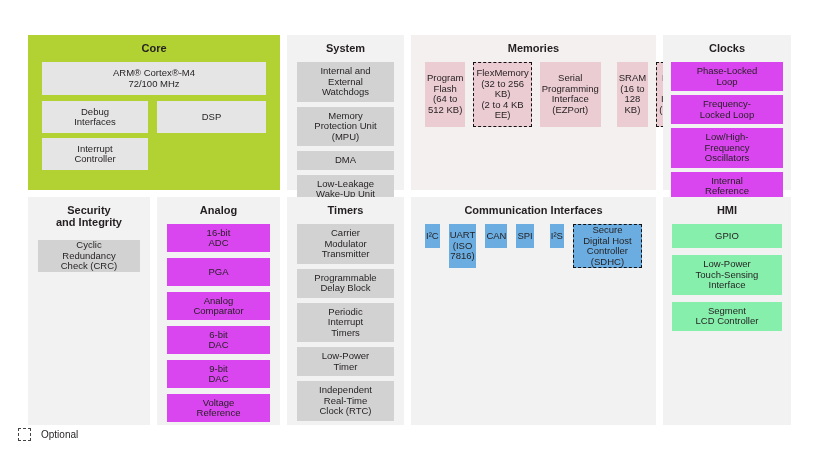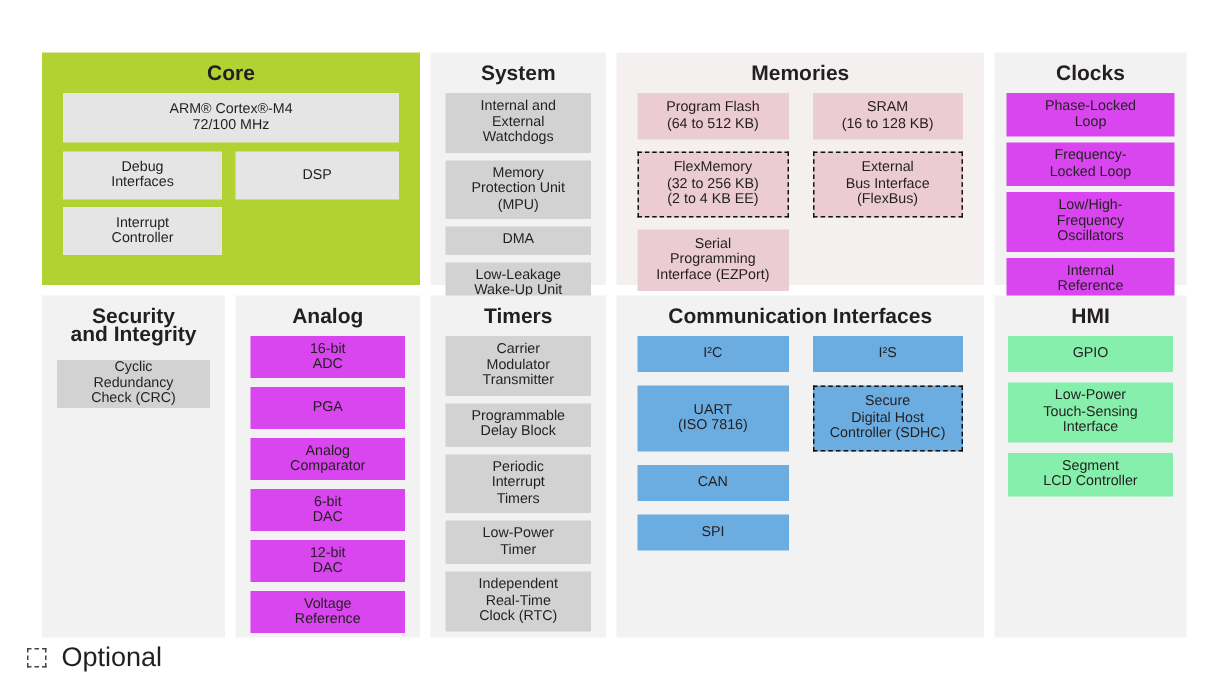--- a/index.html
+++ b/index.html
@@ -10,42 +10,42 @@
   }
   .canvas { position:absolute; inset:0; }
   .row { position:absolute; left:28px; display:flex; gap:7px; }
   .row1 { top:35px; height:155px; }
   .row2 { top:197px; height:228px; }
   .panel { box-sizing:border-box; height:100%; }
   .gray-panel { background:#f3f2f2; }
   .pink-panel { background:#f5f0f0; }
   .core-panel { background:#b2d233; }
   .title {
-    font-weight:bold; font-size:14px; line-height:12px; text-align:center;
+    font-weight:bold; font-size:11px; line-height:12px; text-align:center;
     padding:7px 2px 8px; white-space:pre-line;
   }
   .blk {
     white-space:pre-line; text-align:center; font-size:9.5px; line-height:10.5px;
     display:flex; align-items:center; justify-content:center;
     margin:0 10px 5px; padding:4px 1px; box-sizing:border-box;
   }
   .dashed { border:1px dashed #111; }
   
   .w-core { width:252px; }
   .core-panel .blk { background:#e5e5e5; }
   .core-wide { margin:0 14px 6px; height:33px; }
   .core-grid { display:grid; grid-template-columns:106px 1fr; column-gap:9px; row-gap:5px; margin:0 14px; }
   .core-grid .blk { margin:0; height:27px; padding:16px 1px; }
   
   .w-system { width:117px; }
   .gblk { background:#d2d2d2; }
   
   .w-mem { width:245px; }
   .cols { display:flex; gap:16px; margin:0 14px; }
-  .col { flex:1; display:flex; flex-direction:column; gap:8px; }
+  .col { flex:1; display:flex; gap:8px; }
   .col .blk { margin:0; }
   .pblk { background:#ebccd3; padding:5px 2px; }
   
   .w-clocks { width:128px; }
   .oblk { background:#d946ef; }
   .clocks .blk { margin:0 8px 4px; }
   
   .w-sec { width:122px; }
   .security .blk { margin-top:4px; padding:0 2px; }
   
@@ -59,21 +59,21 @@
   .h-sm { height:24px; padding:0 1px; }
   .h-lg { height:44px; }
   
   .w-hmi { width:128px; }
   .yblk { background:#86efac; }
   .hmi .blk { margin:0 9px 7px; }
   .hmi .b-gpio { height:24px; padding:0; }
   
   .legend { position:absolute; left:18px; top:428px; display:flex; align-items:center; gap:10px; }
   .legend-box { width:13px; height:13px; border:1.5px dashed #444; box-sizing:border-box; }
-  .legend-label { font-size:18px; }
+  .legend-label { font-size:10px; }
 </style>
 </head>
 <body>
 
 <div class="canvas">
 
   <div class="row row1">
 
     <section class="panel core-panel w-core">
       <div class="title">Core</div>
@@ -152,21 +152,21 @@
 
     <section class="panel gray-panel w-analog analog">
       <div class="title">Analog</div>
       <div class="blk oblk">16-bit
 ADC</div>
       <div class="blk oblk">PGA</div>
       <div class="blk oblk">Analog
 Comparator</div>
       <div class="blk oblk">6-bit
 DAC</div>
-      <div class="blk oblk">12-bit
+      <div class="blk oblk">9-bit
 DAC</div>
       <div class="blk oblk">Voltage
 Reference</div>
     </section>
 
     <section class="panel gray-panel w-timers timers">
       <div class="title">Timers</div>
       <div class="blk gblk">Carrier
 Modulator
 Transmitter</div>

